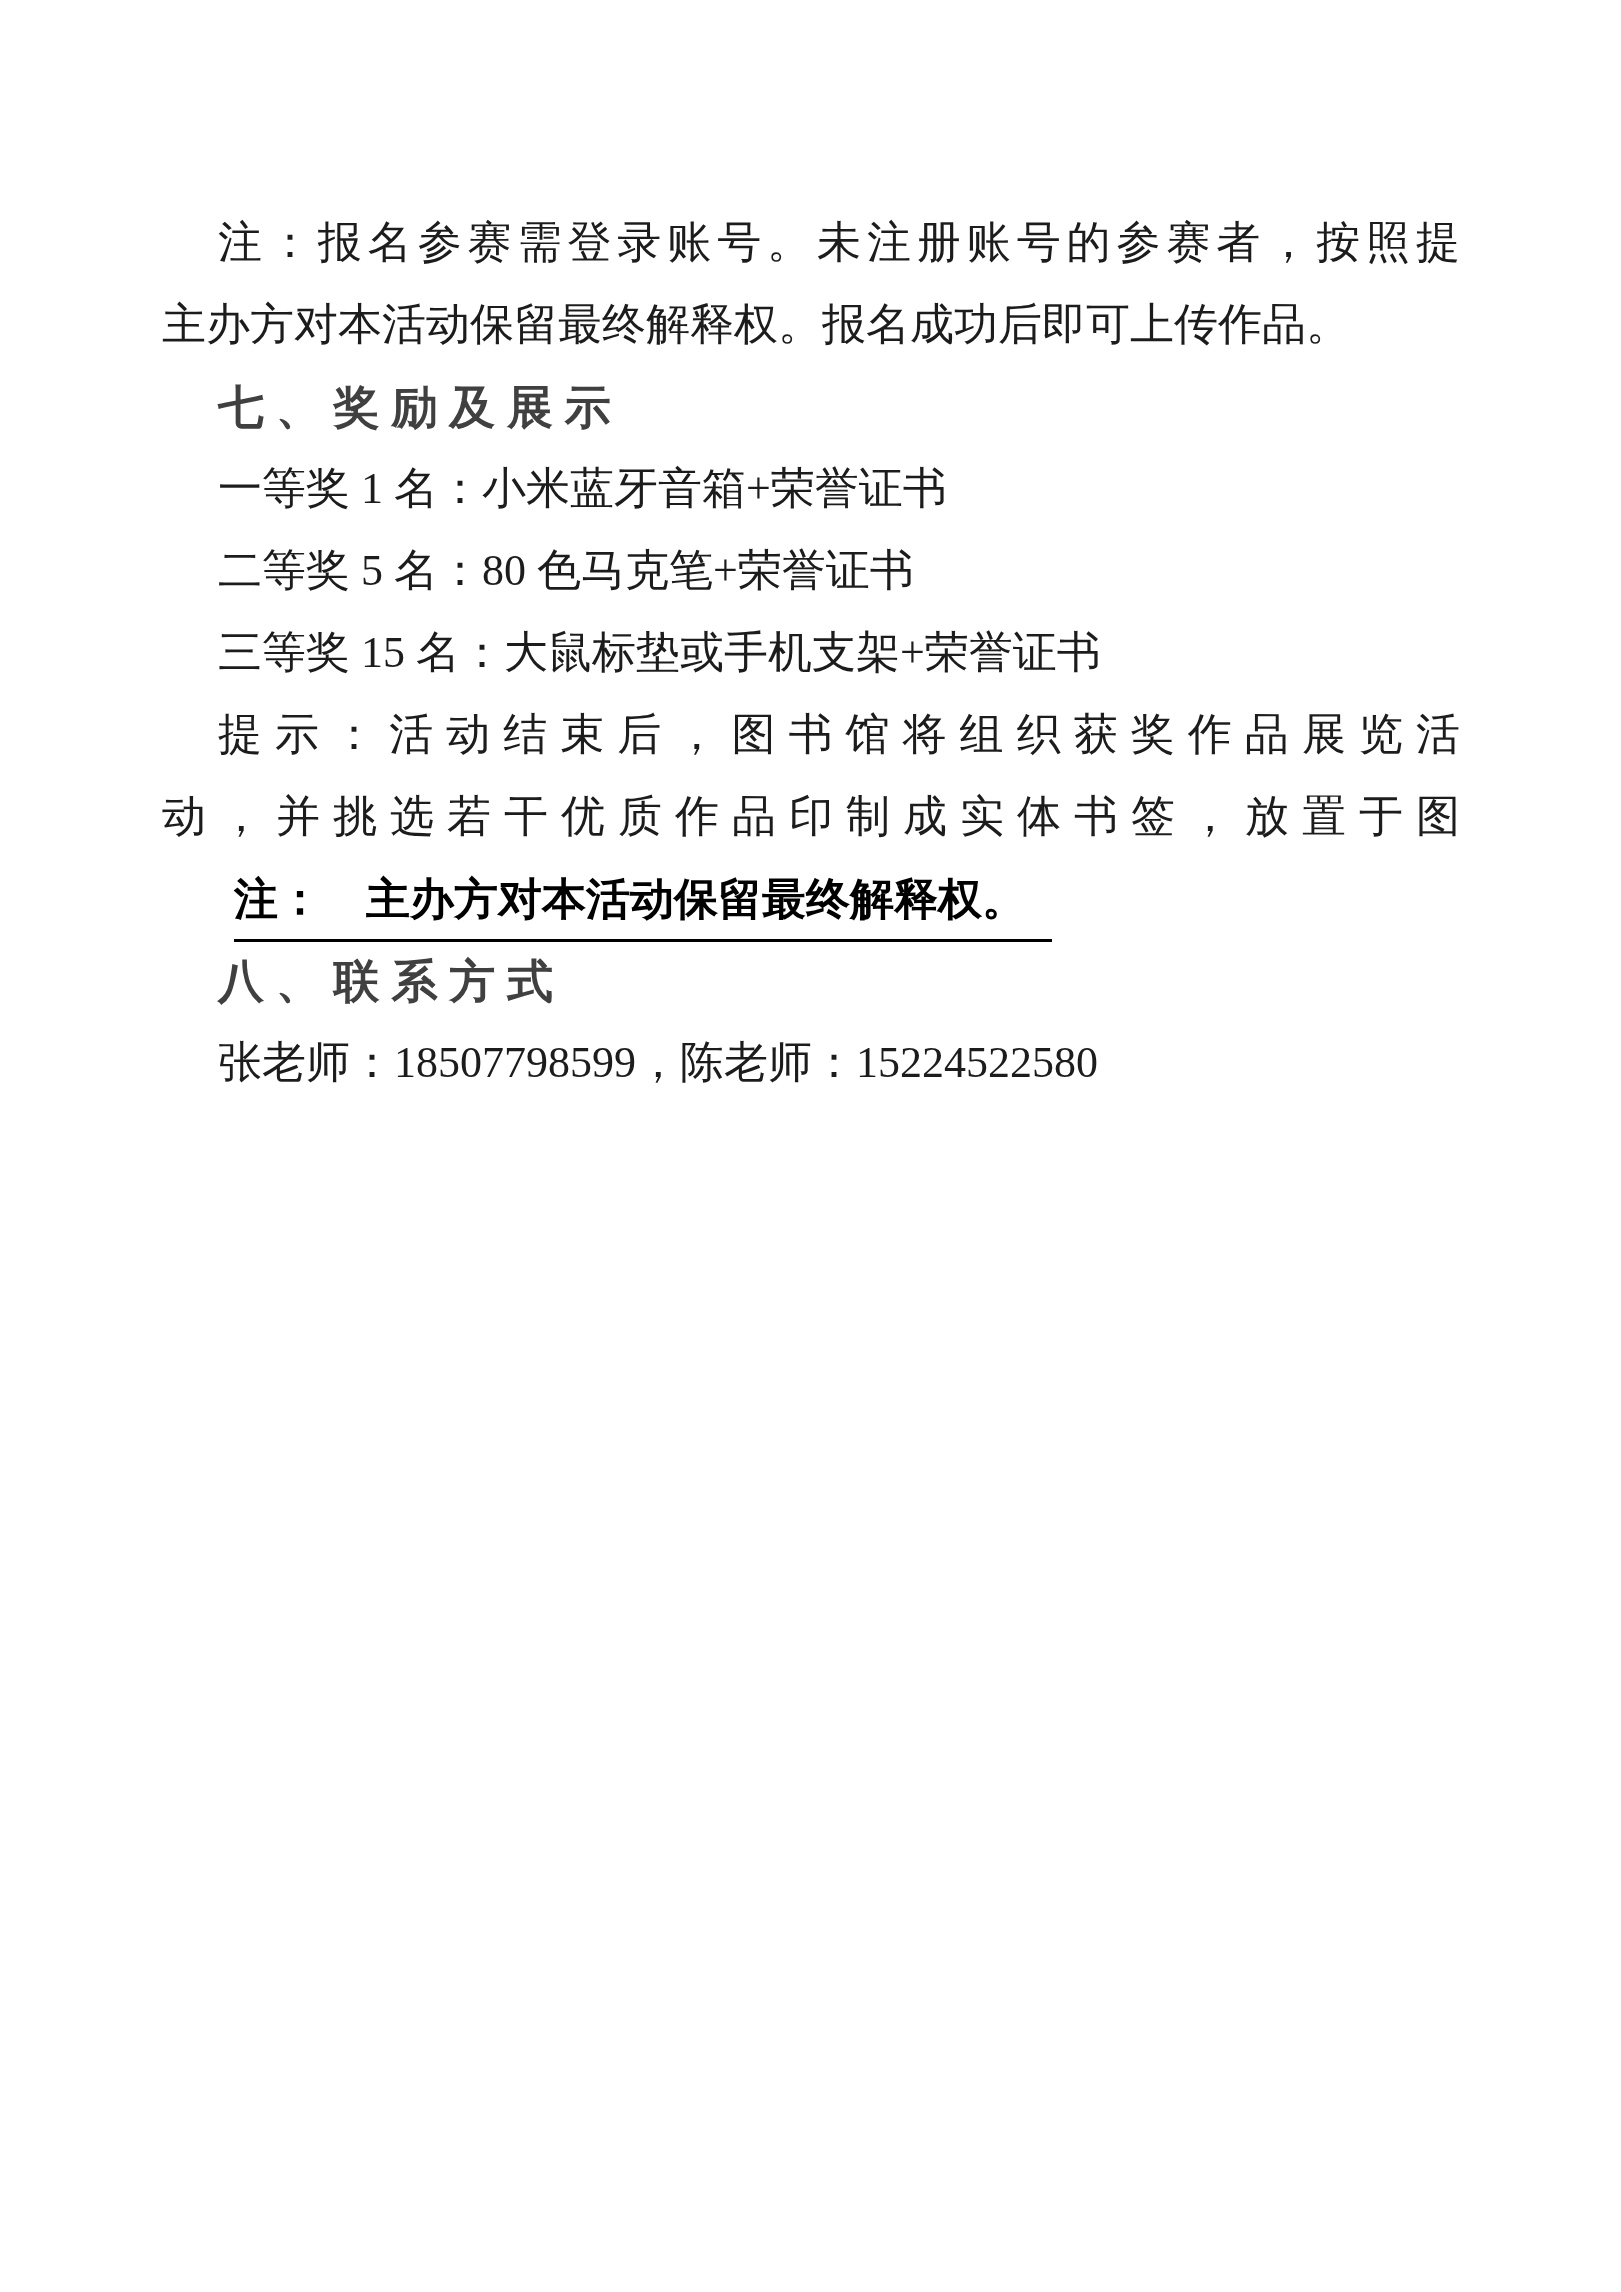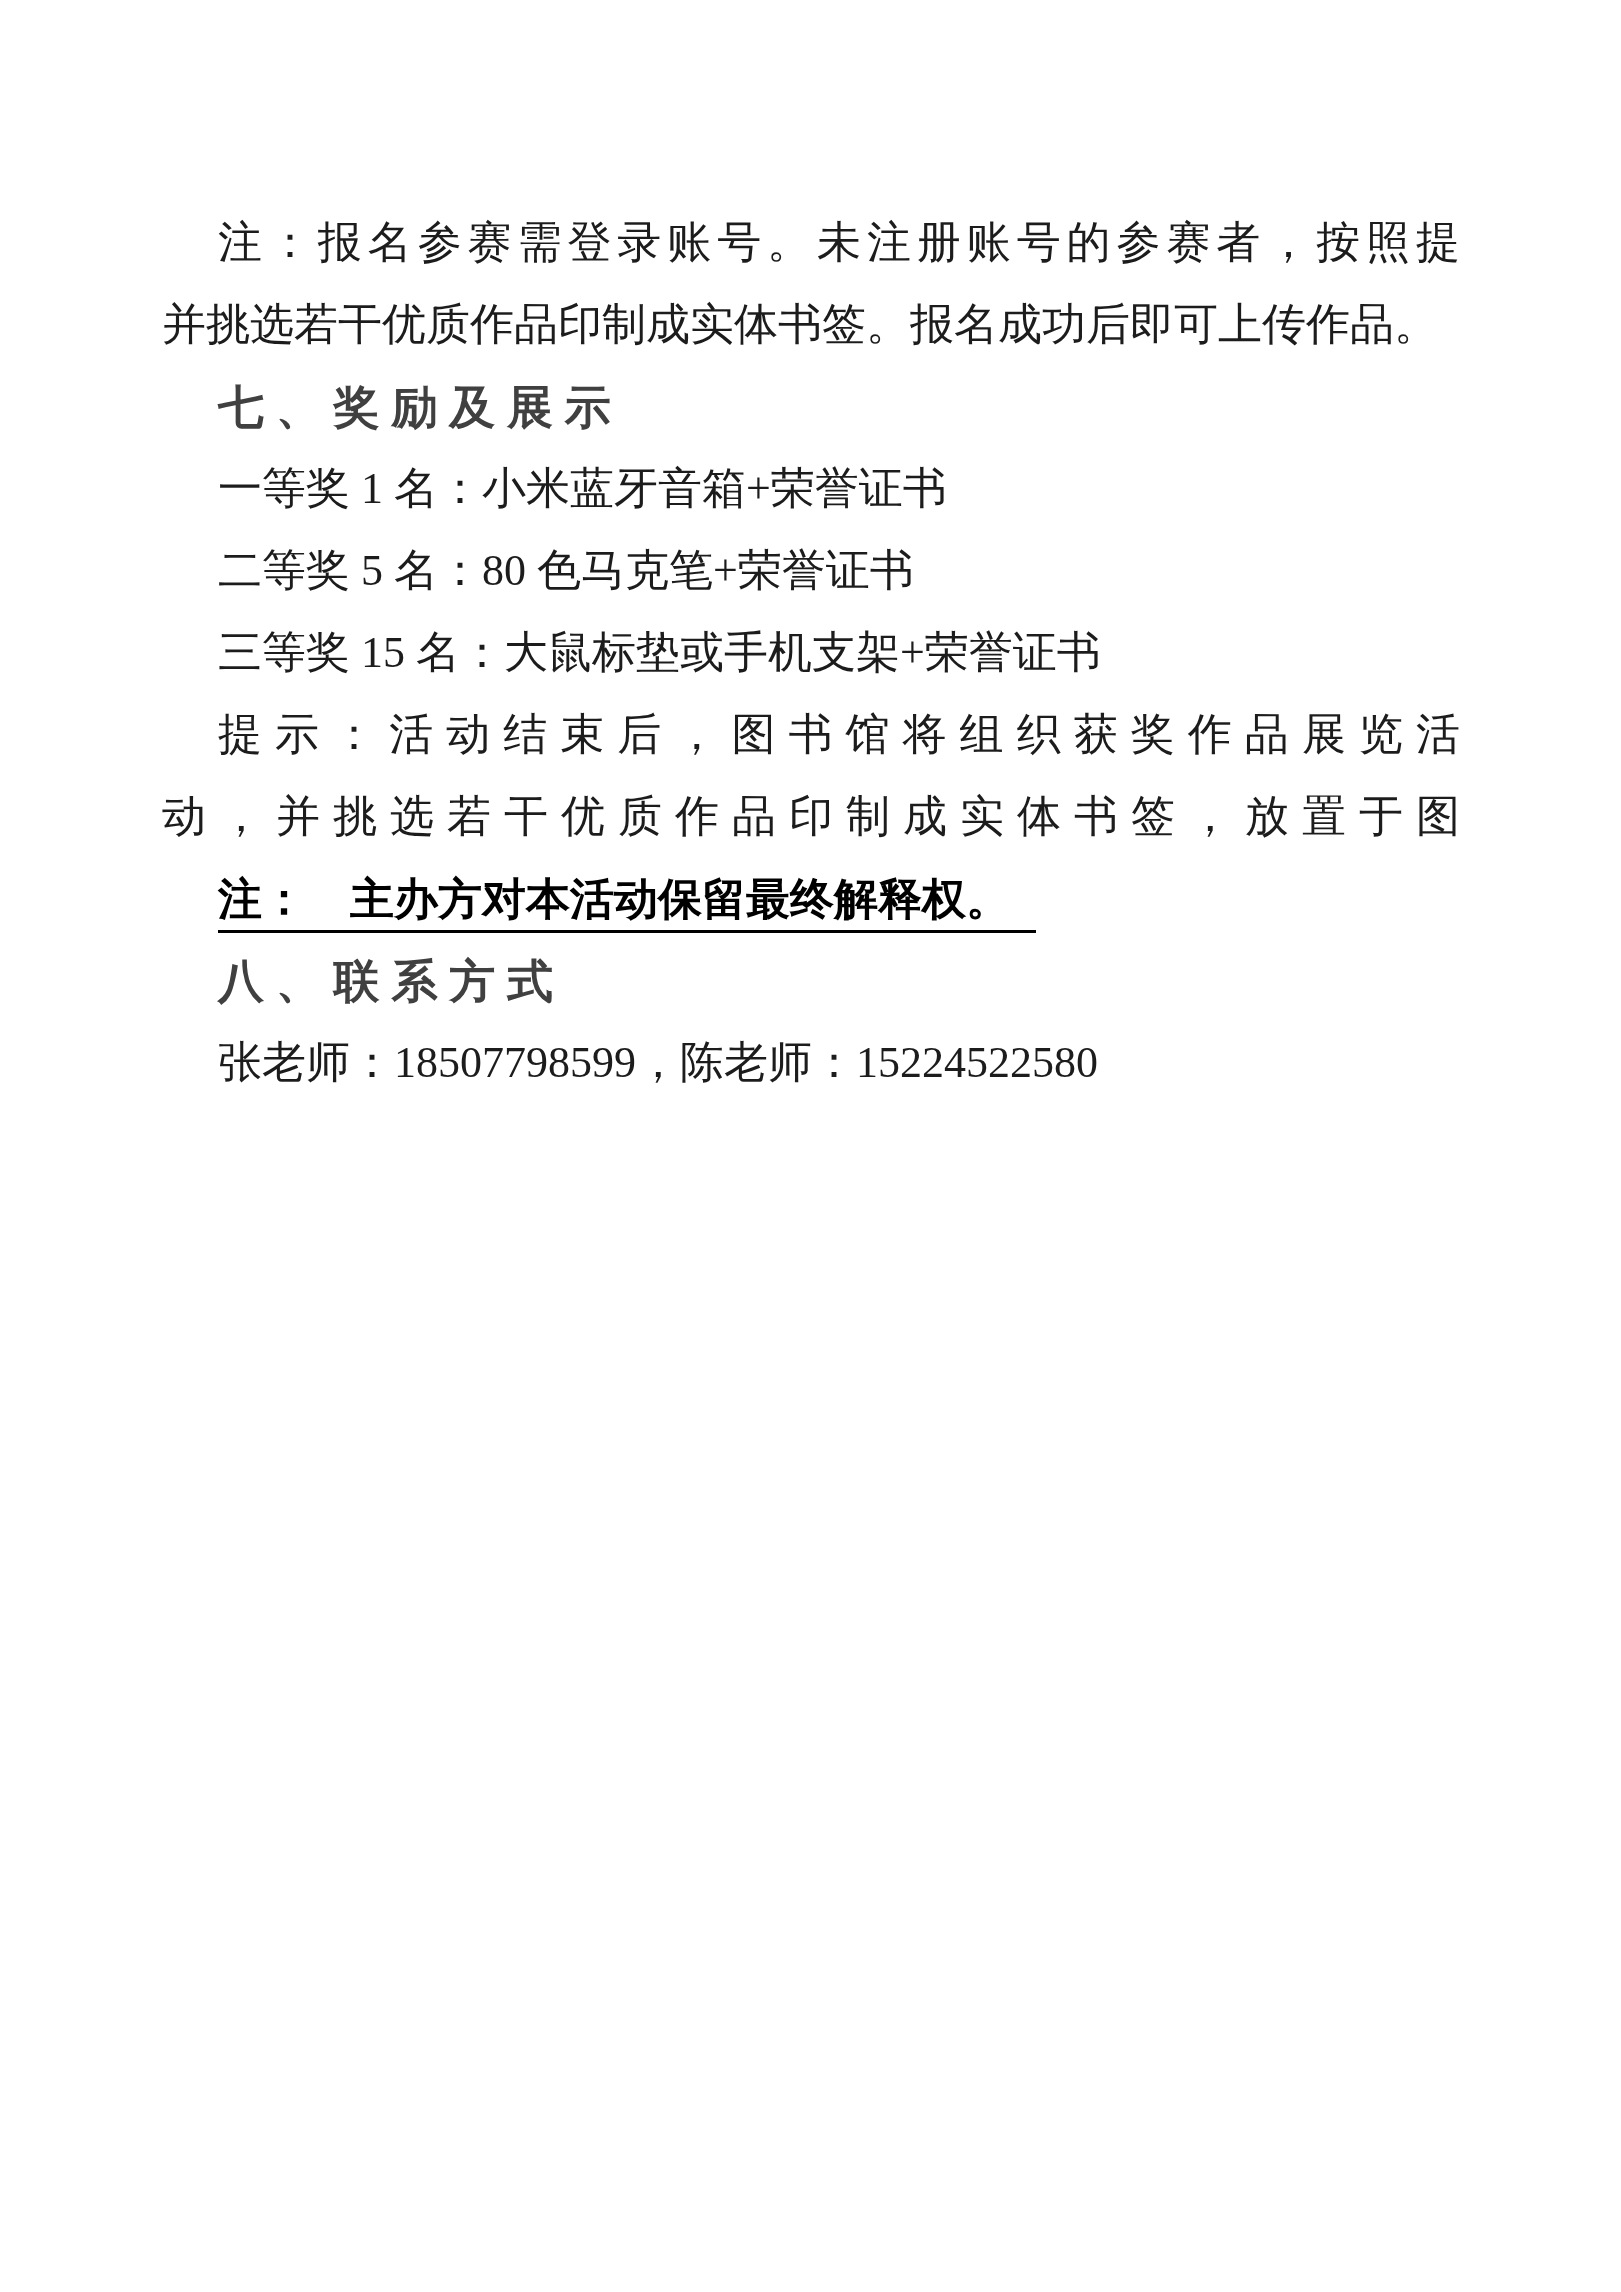--- a/index.html
+++ b/index.html
@@ -45,31 +45,32 @@
     letter-spacing: 11.8px;
   }
   .bold-note {
     font-family: "Liberation Sans", "DejaVu Sans", sans-serif;
     font-weight: bold;
     color: #000000;
     font-size: 44px;
   }
   .underline-span {
     border-bottom: 3.9px solid #000000;
-    padding-bottom: 7px;
+    padding-bottom: 16px;
     padding-right: 25.5px;
+    margin-left: 16px;
   }
 </style>
 </head>
 <body>
 
 <div class="page">
 
   <div class="line indent stretch">注：报名参赛需登录账号。未注册账号的参赛者，按照提</div>
-  <div class="line">并挑选若干优质作品印制成实体书签。报名成功后即可上传作品。</div>
+  <div class="line">主办方对本活动保留最终解释权。报名成功后即可上传作品。</div>
 
   <div class="line indent heading">七、奖励及展示</div>
 
   <div class="line indent">一等奖 1 名：小米蓝牙音箱+荣誉证书</div>
   <div class="line indent">二等奖 5 名：80 色马克笔+荣誉证书</div>
   <div class="line indent">三等奖 15 名：大鼠标垫或手机支架+荣誉证书</div>
 
   <div class="line indent stretch">提示：活动结束后，图书馆将组织获奖作品展览活</div>
   <div class="line stretch">动，并挑选若干优质作品印制成实体书签，放置于图</div>
 

